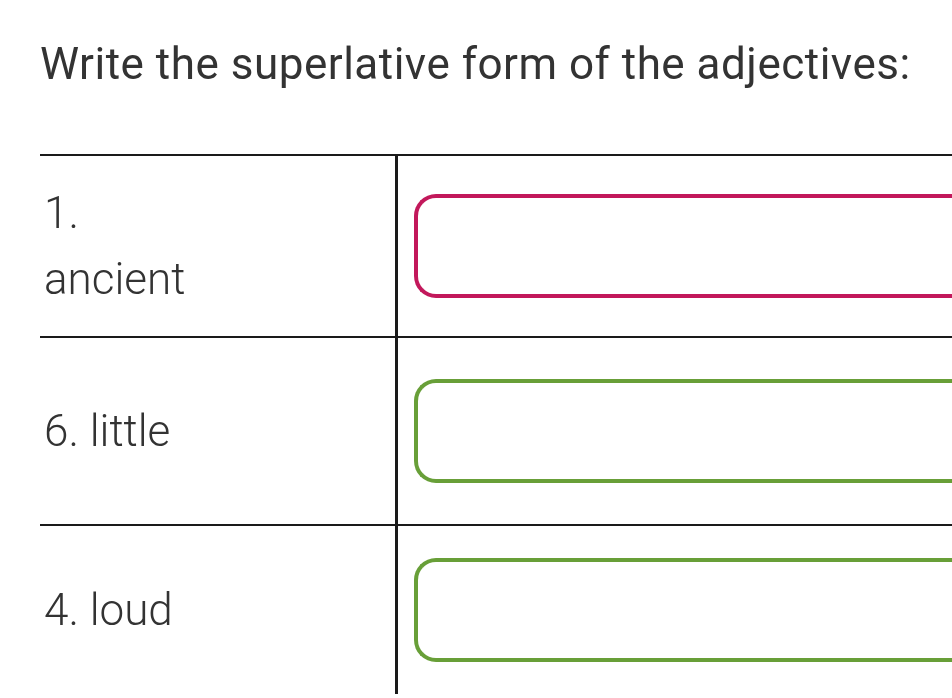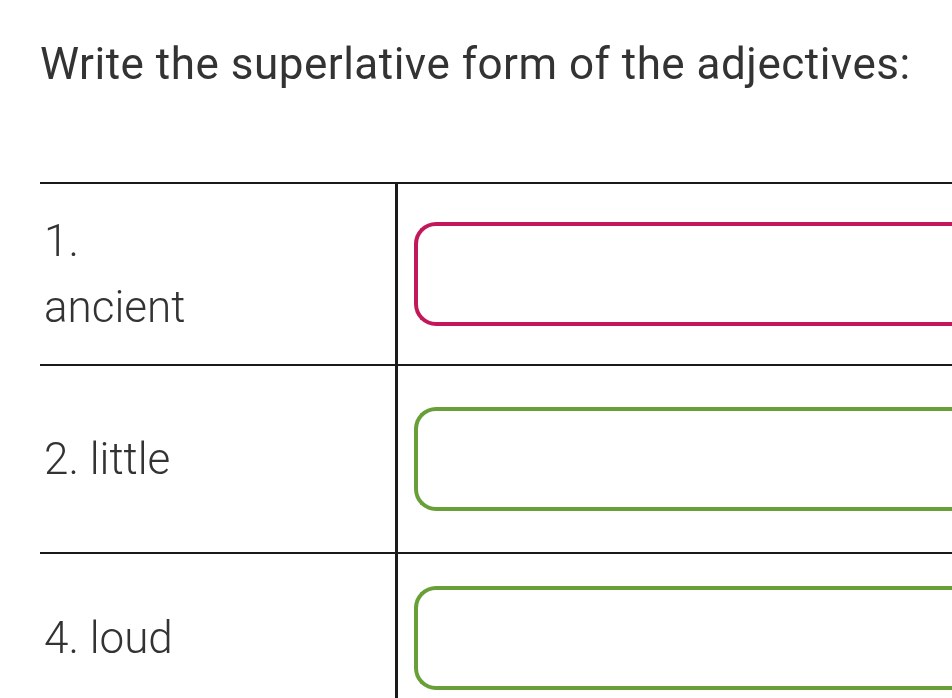--- a/index.html
+++ b/index.html
@@ -15,21 +15,21 @@
       overflow: hidden;
     }
     .container {
       padding-top: 38px;
       padding-left: 40px;
     }
     .instruction {
       font-size: 44px;
       font-weight: 400;
       color: #333333;
-      margin-bottom: 92px;
+      margin-bottom: 64px;
       letter-spacing: 0.5px;
     }
     .table {
       border-collapse: collapse;
       width: 100%;
     }
     .row {
       display: flex;
       border-top: 2px solid #1a1a1a;
     }
@@ -94,21 +94,21 @@
         <span class="label" style="white-space: pre-line;">1.
 ancient</span>
       </div>
       <div class="cell-right">
         <input type="text" class="input-field input-magenta" value="" style="">
       </div>
     </div>
 
     <div class="row">
       <div class="cell-left">
-        <span class="label">2. little</span>
+        <span class="label">6. little</span>
       </div>
       <div class="cell-right">
         <input type="text" class="input-field input-green" value="" style="">
       </div>
     </div>
 
     <div class="row">
       <div class="cell-left">
         <span class="label">4. loud</span>
       </div>

